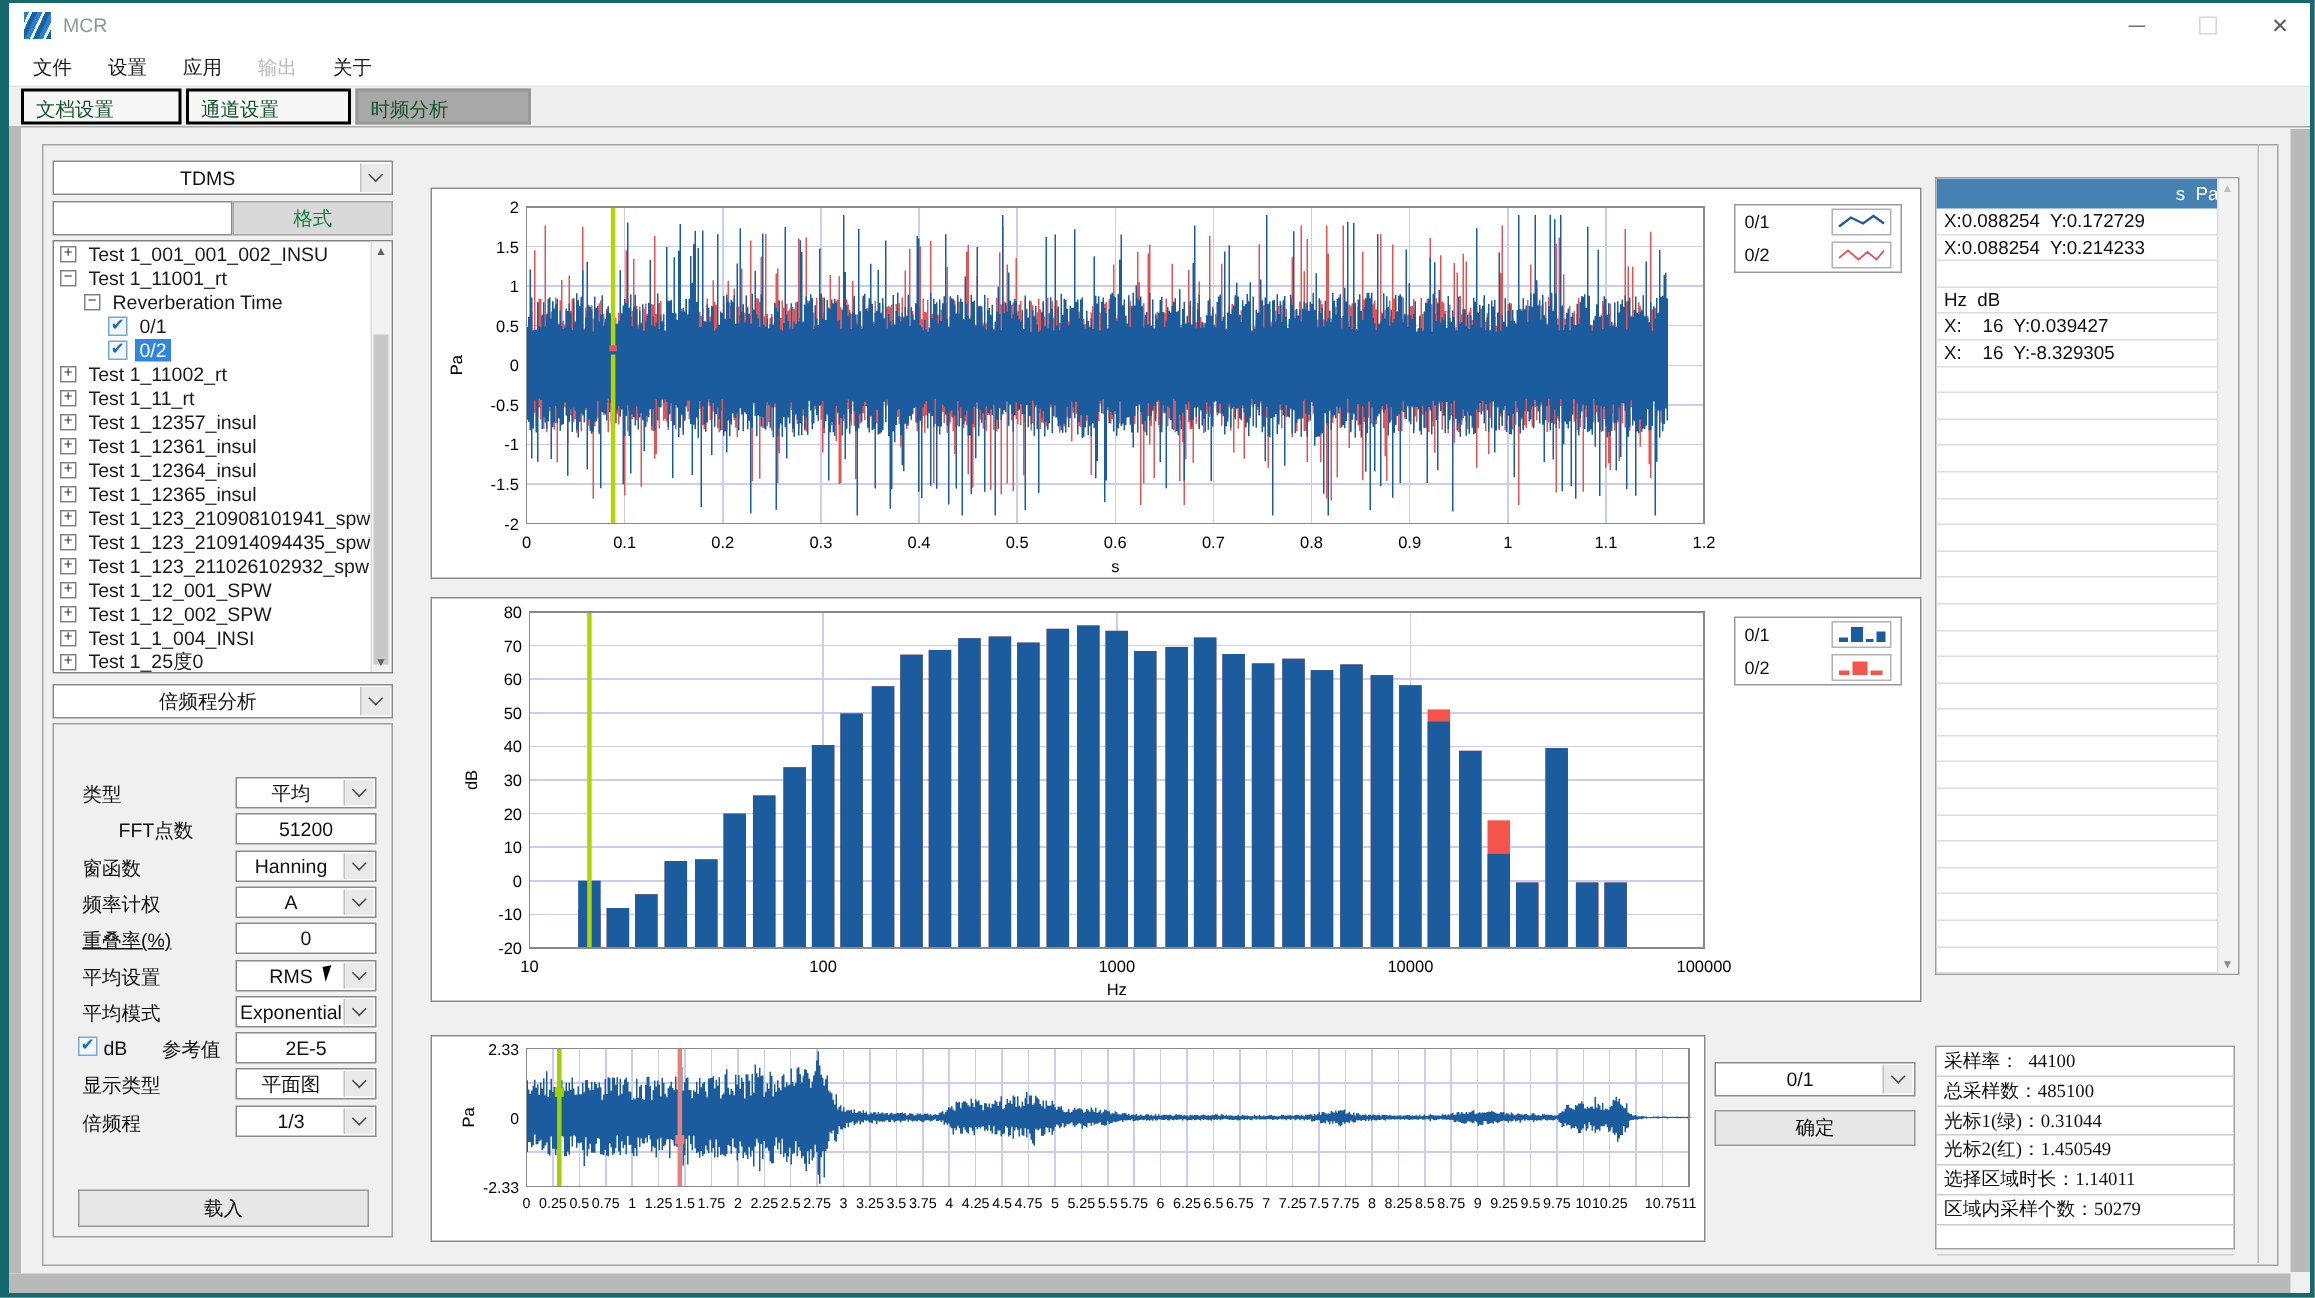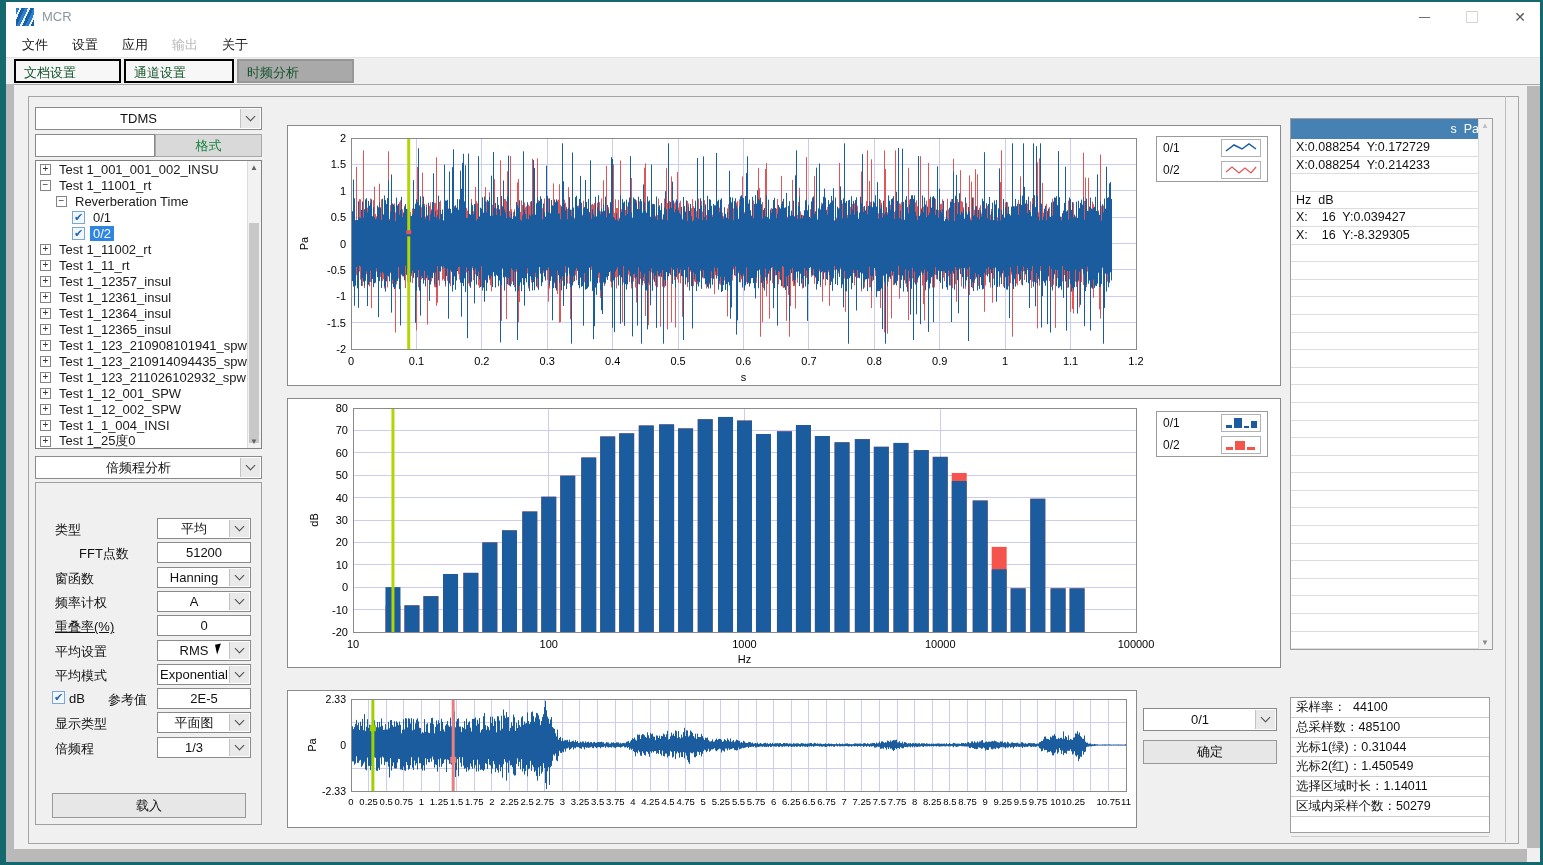--- a/index.html
+++ b/index.html
@@ -72,21 +72,21 @@
   .legicon{width:40px;height:18px;border:1px solid #b2b2b2;box-sizing:border-box;display:flex;
       align-items:center;justify-content:center;background:#fff;}
   
   .valbox{position:absolute;left:1290px;top:118px;width:203px;height:532px;background:#fff;
       border:1px solid #9f9f9f;box-sizing:border-box;overflow:hidden;}
   .vhead{height:20px;background:#4681b4;color:#fff;font-size:12.5px;line-height:20px;
       padding-left:6px;white-space:pre;text-align:right;}
   .vrow{height:16.6px;border-bottom:1px solid #ddd;font-size:12.5px;color:#111;
       line-height:16.6px;padding-left:5px;white-space:pre;}
   .infobox{position:absolute;left:1290px;top:697px;width:200px;height:136px;background:#fff;
-      border:1px solid #9f9f9f;box-sizing:border-box;}
+      border:1px solid #9f9f9f;box-sizing:border-box;font-family:Liberation Serif, serif;}
   .irow{height:18.8px;border-bottom:1px solid #ccc;font-size:12.5px;color:#111;
       line-height:18.8px;padding-left:5px;white-space:pre;}
   .mousecursor{position:absolute;left:216px;top:644px;width:0;height:0;
       border-left:6px solid #000;border-bottom:10px solid transparent;transform:rotate(-12deg);}
   svg text{font-family:"Liberation Sans",sans-serif;}
 </style>
 </head>
 <body>
 
 <div id="app">

